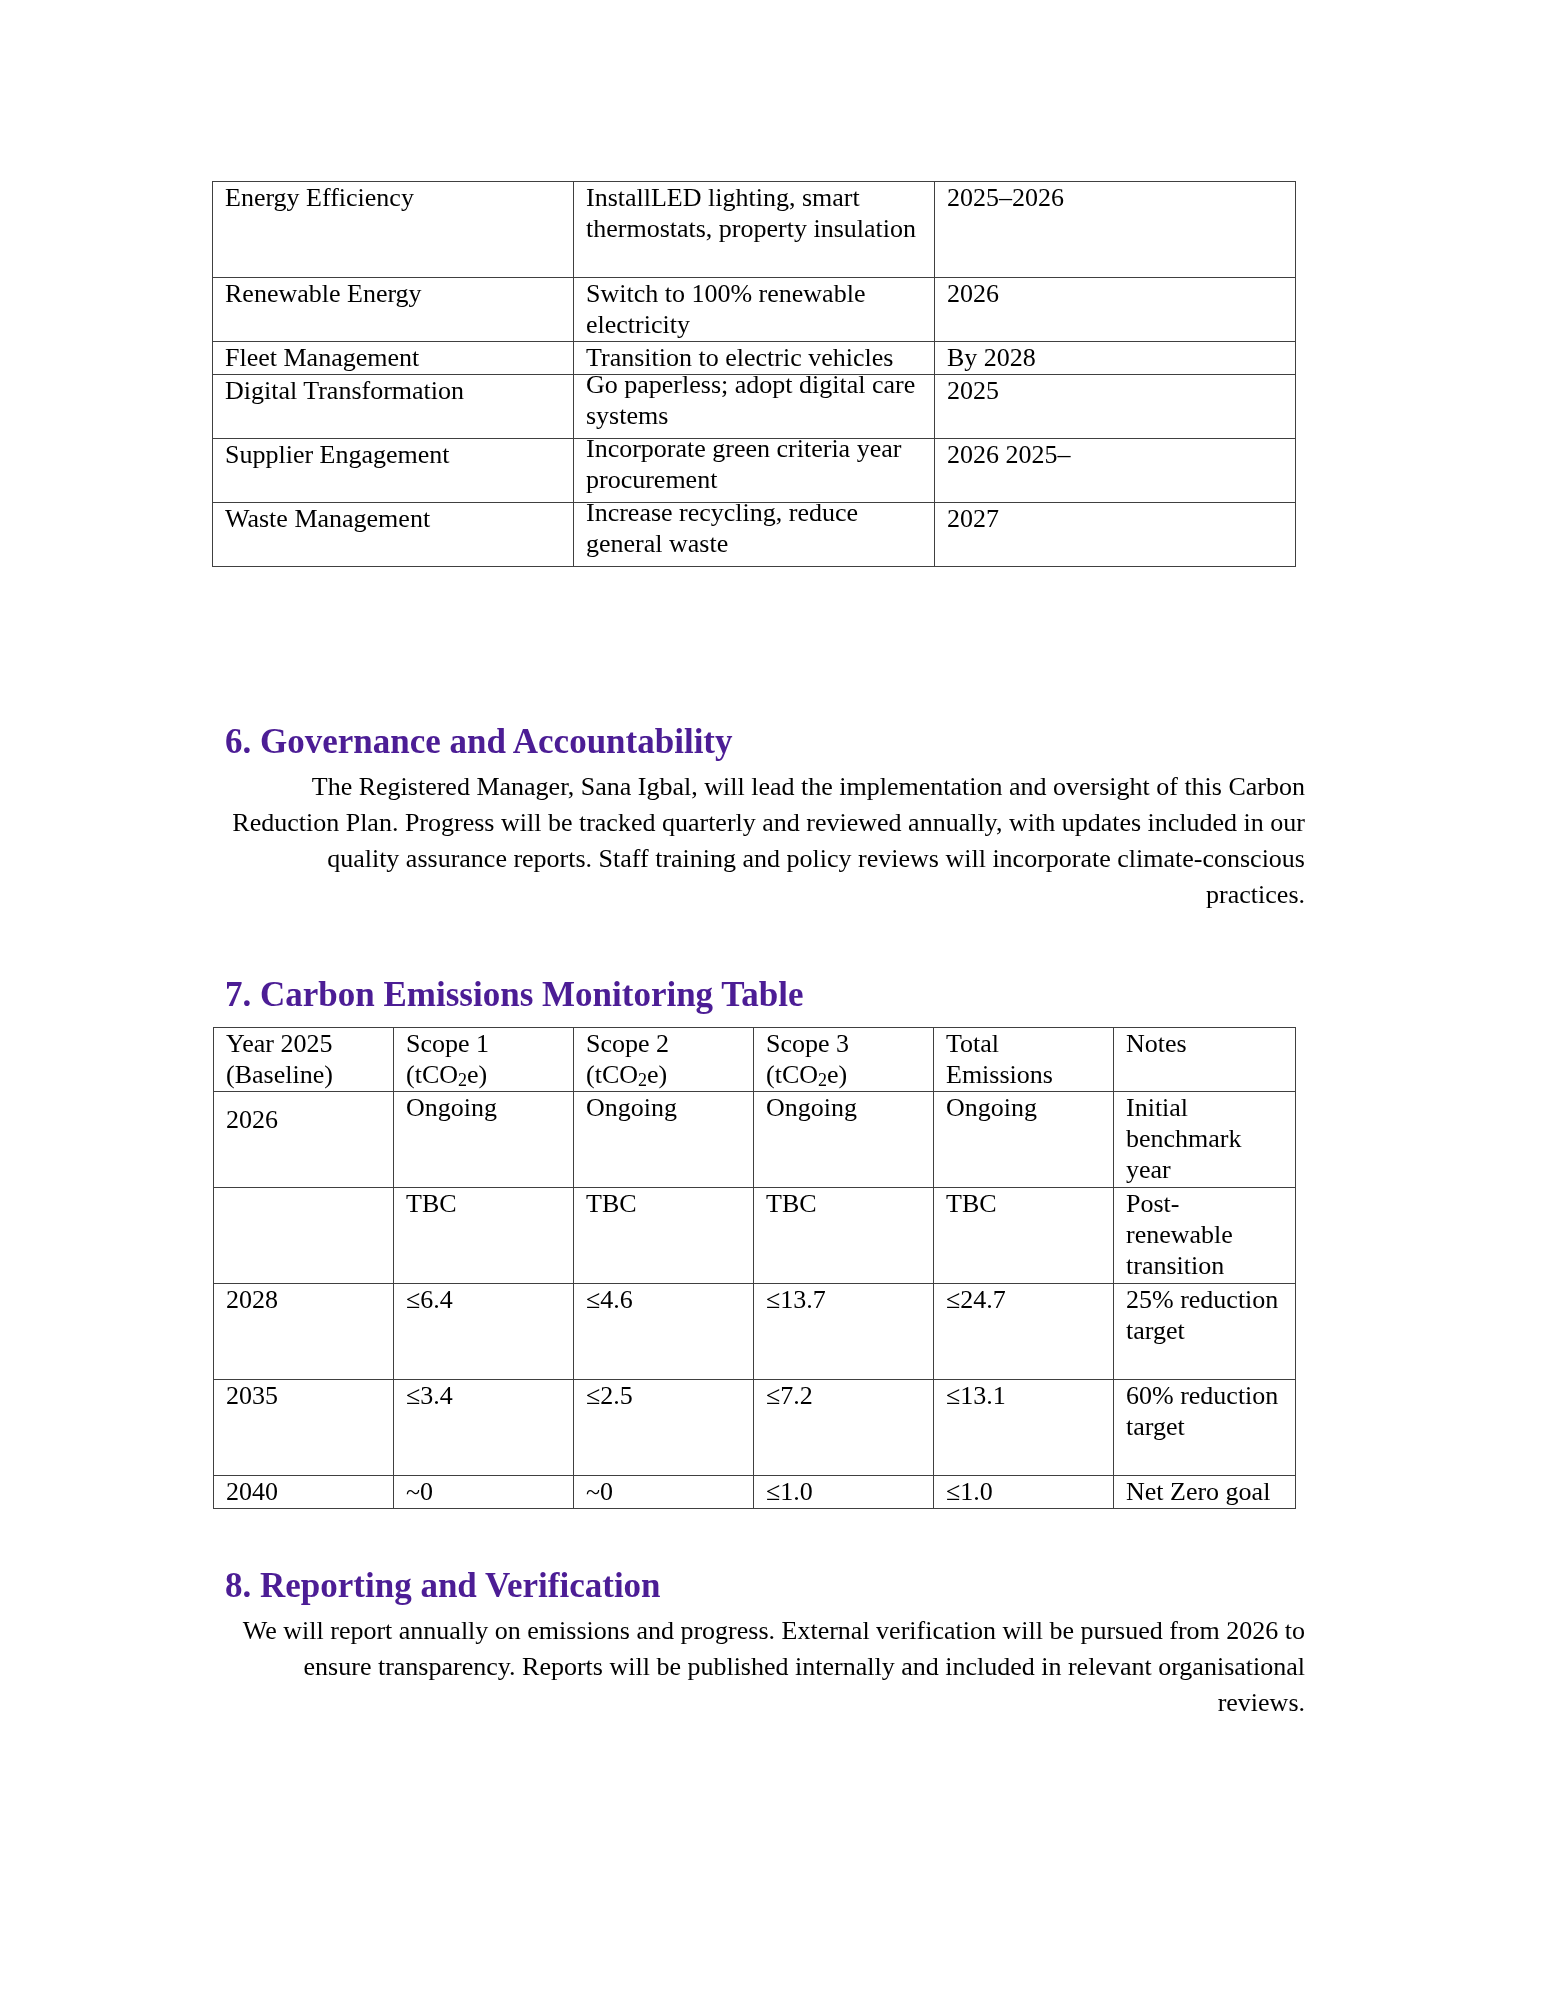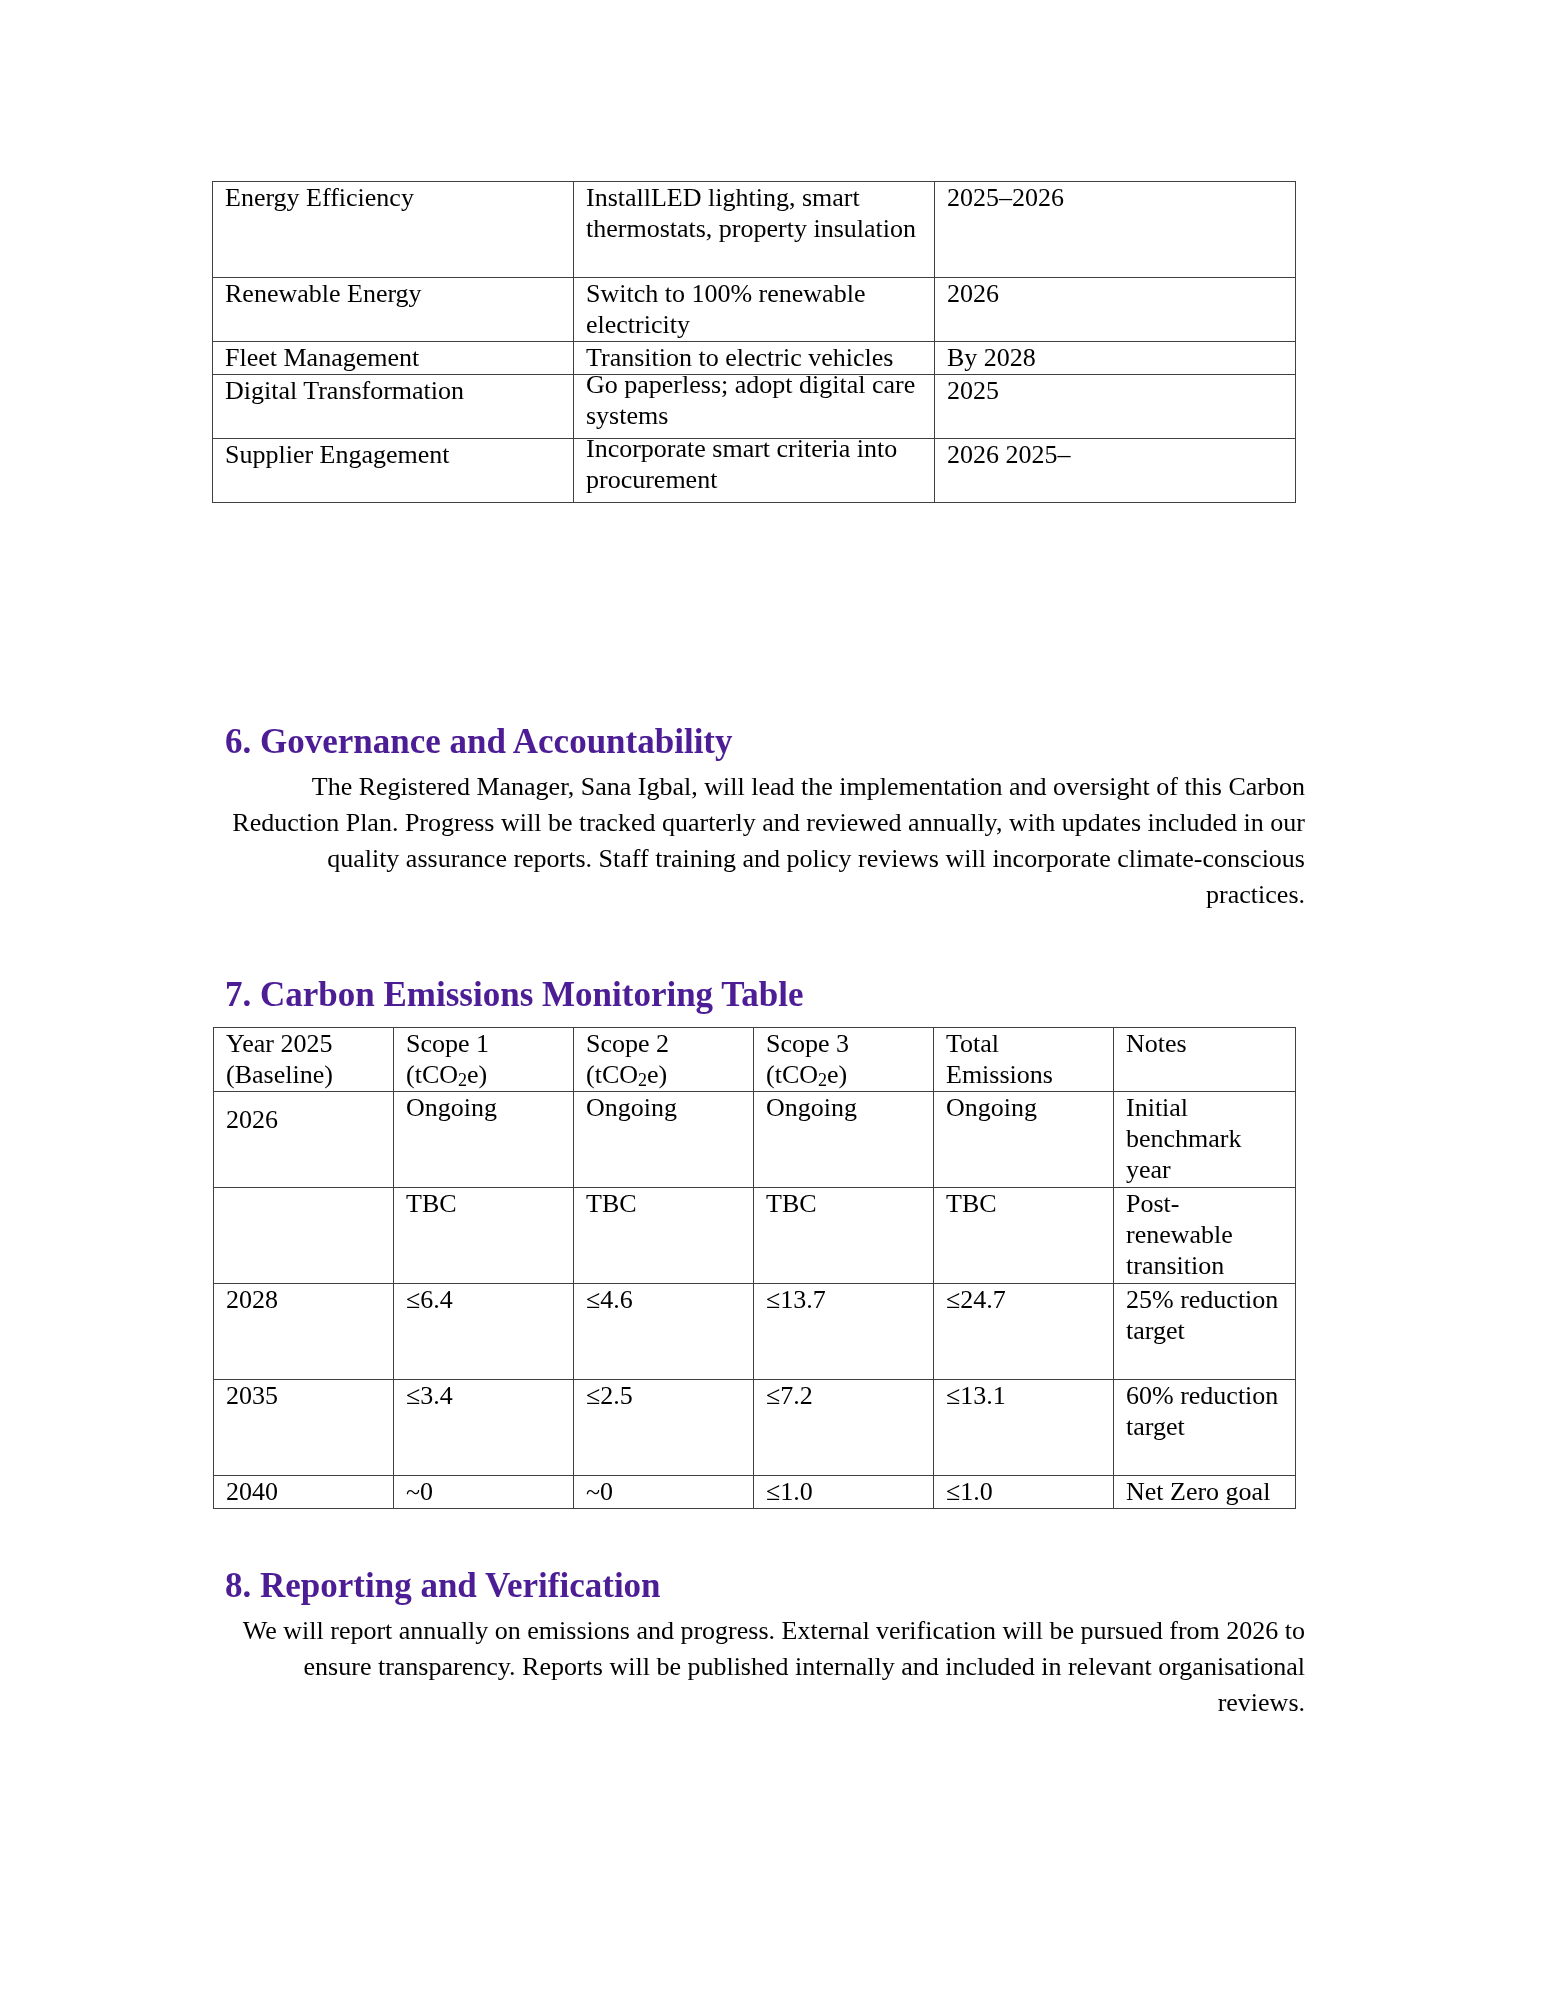--- a/index.html
+++ b/index.html
@@ -88,23 +88,30 @@
       <tr class="r5 shift">
         <td class="c1">Digital Transformation</td>
         <td class="c2">
             <div class="tight">Go paperless; adopt digital care systems</div>
           </td>
         <td class="c3">2025</td>
       </tr>
       <tr class="r6 shift">
         <td class="c1">Supplier Engagement</td>
         <td class="c2">
-            <div class="tight">Incorporate smart criteria into procurement</div>
+            <div class="tight">Incorporate green criteria year procurement</div>
           </td>
         <td class="c3">2026 2025–</td>
+      </tr>
+      <tr class="r7 shift">
+        <td class="c1">Waste Management</td>
+        <td class="c2">
+            <div class="tight">Increase recycling, reduce general waste</div>
+          </td>
+        <td class="c3">2027</td>
       </tr>
     </tbody>
   </table>
 
   <h2 id="h6">6. Governance and Accountability</h2>
   <p id="p6" class="body">The Registered Manager, Sana Igbal, will lead the implementation and oversight of this Carbon Reduction Plan. Progress will be tracked quarterly and reviewed annually, with updates included in our quality assurance reports. Staff training and policy reviews will incorporate climate-conscious practices.</p>
 
   <h2 id="h7">7. Carbon Emissions Monitoring Table</h2>
 
   <table id="monitor-table">

